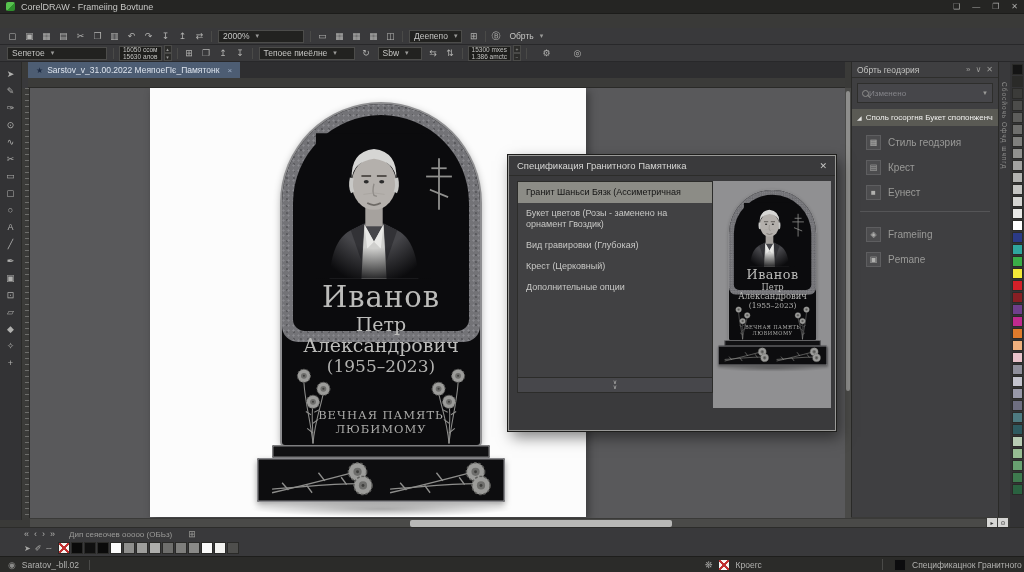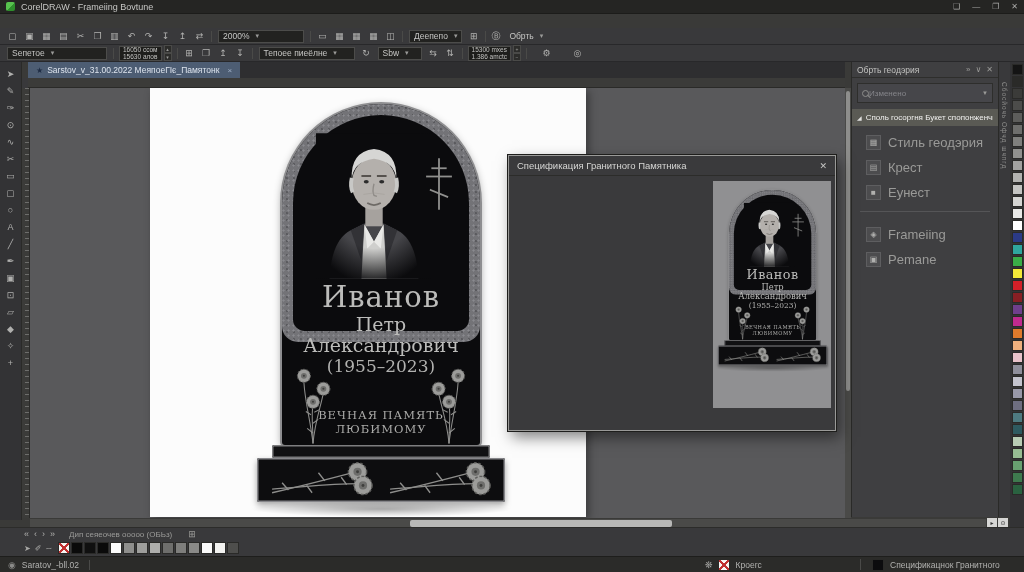--- a/index.html
+++ b/index.html
@@ -117,21 +117,21 @@
   .sw.none { background:
       linear-gradient(45deg, transparent 43%, #c03030 43% 57%, transparent 57%),
       linear-gradient(-45deg, transparent 43%, #c03030 43% 57%, transparent 57%), #f6f6f4; }
 
   .statusbar { position:absolute; left:0; top:556px; width:1024px; height:16px; background:#2b2b29;
     border-top:1px solid #1e1e1c; display:flex; align-items:center; font-size:8.5px; color:#b2b2b0; }
   .statusbar .appic { font-size:9px; color:#8a8a88; margin:0 6px 0 8px; }
   .statusbar .divider { width:1px; height:10px; background:#4a4a48; margin:0 10px; }
   .sb-outline { position:absolute; left:705px; display:flex; align-items:center; gap:5px; }
   .sb-outline .flake { font-size:9px; color:#c4c4c2; }
-  .sb-fill { position:absolute; left:860px; display:flex; align-items:center; gap:5px; }
+  .sb-fill { position:absolute; left:882px; display:flex; align-items:center; gap:5px; }
   .sb-fill::before { content:""; width:1px; height:11px; background:#4a4a48; margin-right:6px; }
   .sw.big { width:12px; height:12px; }
 
   
   .docker { position:absolute; left:851px; top:62px; width:147px; height:455px; background:#3f3f41; border-left:1px solid #2a2a28; }
   .dock-head { height:16px; display:flex; align-items:center; padding:0 5px; border-bottom:1px solid #2e2e2c; }
   .dock-head .t { font-size:8.5px; color:#c2c2c0; flex:1; white-space:nowrap; overflow:hidden; }
   .dock-head span.ic { font-size:8px; color:#9a9a98; margin-left:5px; }
   .dock-search { margin:5px 5px 6px 5px; height:20px; background:#46464a; border:1px solid #2e2e2c;
     display:flex; align-items:center; padding:0 4px; }
@@ -142,21 +142,21 @@
     font-size:8px; color:#c0c0be; font-family:"Liberation Sans",sans-serif; }
   .dock-search input::placeholder { color:#85858a; }
   .funnel { font-size:6px; color:#9a9a98; flex:none; }
   .dock-group { height:17px; background:#5a5a54; display:flex; align-items:center; padding:0 5px; gap:4px; }
   .dock-group .tri { font-size:6px; color:#e0e0de; }
   .dock-group .g { font-size:8px; color:#f0f0ee; white-space:nowrap; overflow:hidden; }
   .dock-rows { padding:4px 0 0 14px; }
   .dock-row { display:flex; align-items:center; gap:7px; height:25px; }
   .dock-ic { width:15px; height:15px; background:#4c4c4e; border:1px solid #5e5e60; color:#b0b0ae;
     font-size:8px; display:flex; align-items:center; justify-content:center; flex:none; }
-  .dock-lb { font-size:13px; color:#9a9a98; white-space:nowrap; }
+  .dock-lb { font-size:10px; color:#9a9a98; white-space:nowrap; }
   .dock-sep { height:1px; background:#55555в; background:#555557; margin:6px 8px; }
   .side-strip { position:absolute; left:998px; top:62px; width:12px; height:455px; background:#39393b; border-left:1px solid #2a2a28;
     display:flex; justify-content:center; padding-top:20px; }
   .side-strip .vtxt { writing-mode:vertical-rl; font-size:6.5px; color:#8e8e8c; letter-spacing:1px; }
   .rpal { position:absolute; left:1010px; top:62px; width:14px; height:465px; background:#333335;
     display:flex; flex-direction:column; align-items:center; padding-top:2px; overflow:hidden; }
   .rpal .sw { width:11px; height:11px; margin:0 0 1px 0; }
 
   
   .dialog { position:absolute; left:508px; top:155px; width:328px; height:276px; background:#3a3a3c;
@@ -560,20 +560,31 @@
       <span class="sw big" style="background:#0c0c0e"></span>
       <span>Спецификацнок Гранитного</span>
     </span>
   </div>
 
   <div class="dialog">
     <div class="dlg-title">
       <span class="t">Спецификация Гранитного Памятника</span>
       <span class="x">✕</span>
     </div>
+    <div class="spec-list">
+        <div class="spec-item selected">Гранит Шаньси Бязк (Ассиметричная</div>
+        <div class="spec-item">Букет цветов (Розы - заменено на орнамент Гвоздик)</div>
+        <div class="spec-item">Вид гравировки (Глубокая)</div>
+        <div class="spec-item">Крест (Церковный)</div>
+        <div class="spec-item">Дополнительные опции</div>
+        <div class="spec-foot">
+          <span>∨</span>
+          <span>∨</span>
+        </div>
+      </div>
     <div class="dlg-preview">
         <div class="monument mini">
         <div class="gshadow"></div>
         <div class="stone">
           <div class="arch"></div>
           <svg class="portrait">
               <use href="#portrait-art"></use>
             </svg>
           <svg class="cross">
               <use href="#cross-art"></use>

